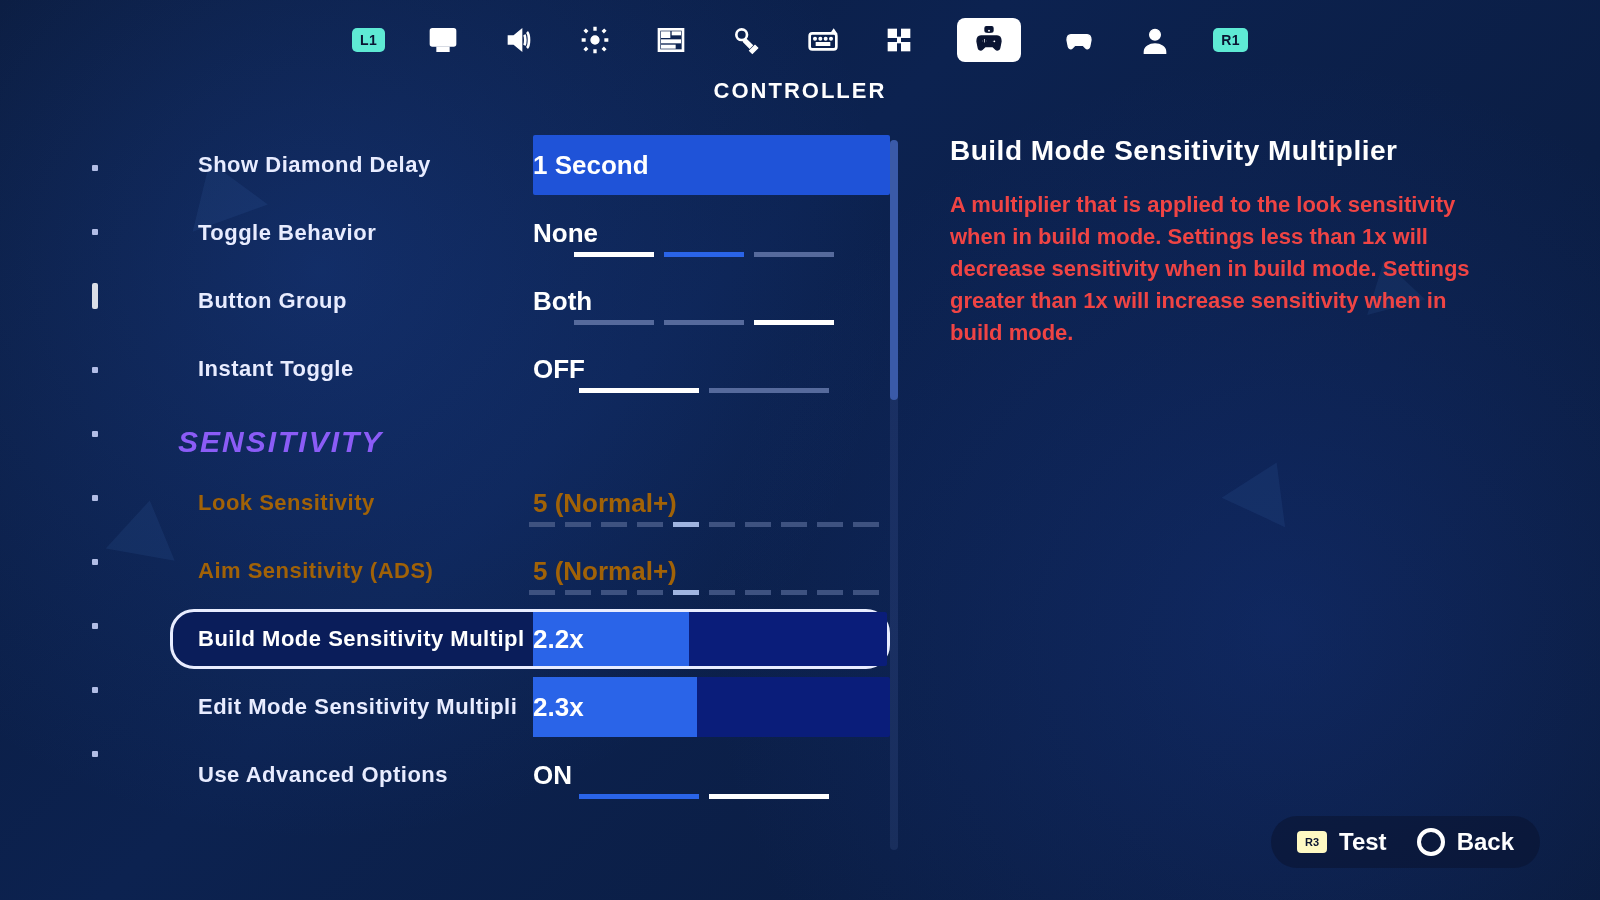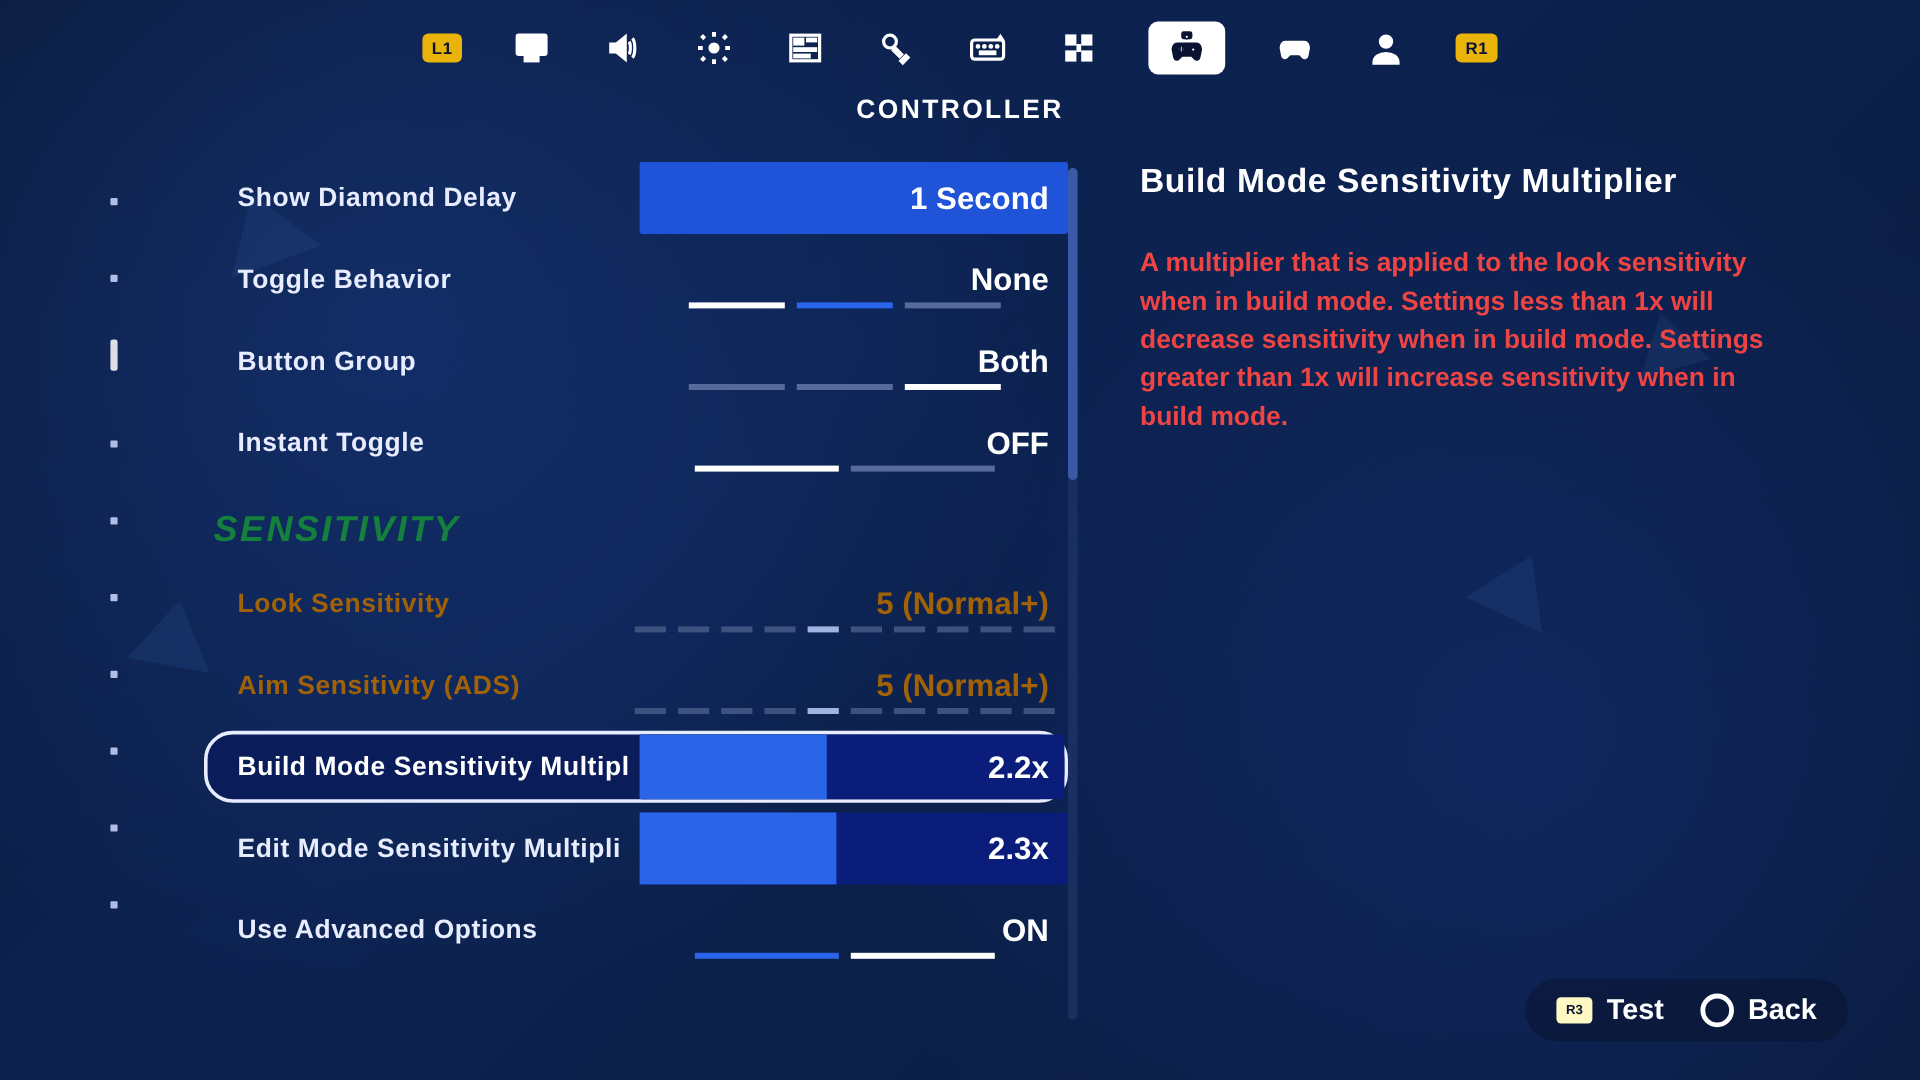--- a/index.html
+++ b/index.html
@@ -14,67 +14,67 @@
   }
   
   .bg-tri { position:absolute; opacity:0.08; border-style:solid; border-color:transparent; }
   .bg-tri.t1 { top:160px; left:180px; border-width:0 40px 60px 40px; border-bottom-color:#6aa0ff; transform:rotate(-20deg);}
   .bg-tri.t2 { top:500px; left:110px; border-width:0 35px 55px 35px; border-bottom-color:#6aa0ff; transform:rotate(10deg);}
   .bg-tri.t3 { top:460px; left:1230px; border-width:0 35px 55px 35px; border-bottom-color:#6aa0ff; transform:rotate(25deg);}
   .bg-tri.t4 { top:260px; left:1360px; border-width:0 30px 48px 30px; border-bottom-color:#6aa0ff; transform:rotate(-15deg);}
 
   
   .topnav { position:absolute; top:18px; left:0; right:0; display:flex; justify-content:center; gap:40px; align-items:center; }
-  .bumper { font-size:14px; font-weight:900; background:#eab308; color:#0a1432; padding:4px 8px; border-radius:5px; letter-spacing:0.5px;}
+  .bumper { font-size:14px; font-weight:900; background:#5eead4; color:#0a1432; padding:4px 8px; border-radius:5px; letter-spacing:0.5px;}
   .nav-icon { width:36px; height:36px; display:flex; align-items:center; justify-content:center; color:#fff; }
   .nav-icon svg { width:32px; height:32px; fill:#fff; stroke:#fff; }
   .nav-icon.active-pill { background:#fff; border-radius:8px; padding:6px 14px; width:64px; height:44px; }
   .nav-icon.active-pill svg { fill:#0a1432; stroke:#0a1432; }
   .tab-label { position:absolute; top:78px; left:0; right:0; text-align:center; font-weight:900; letter-spacing:2px; font-size:22px; color:#fff;}
 
   
   .section-rail { position:absolute; left:92px; top:165px; display:flex; flex-direction:column; gap:58px; }
   .rail-dot { width:6px; height:6px; background:#cfd8ff; border-radius:1px; opacity:0.85;}
   .rail-dot.active { width:6px; height:26px; border-radius:2px; background:#fff; margin-top:-10px;}
 
   
   .settings { position:absolute; left:170px; top:135px; width:720px; }
   .row { display:flex; align-items:center; height:60px; padding:0 16px 0 28px; position:relative; margin-bottom:8px; border-radius:24px; }
   .row .label { flex:0 0 335px; font-size:22px; font-weight:800; color:#e8ecff; letter-spacing:0.5px; white-space:nowrap; overflow:hidden; }
   .row.dim .label, .row.dim .value-text { color:#a16207; }
-  .value { flex:1; position:relative; display:flex; flex-direction:column; align-items:flex-end; justify-content:center; height:100%; }
+  .value { flex:1; position:relative; display:flex; flex-direction:column; align-items:flex-start; justify-content:center; height:100%; }
   .value-text { font-size:26px; font-weight:800; color:#fff; z-index:2; }
   .segs, .dashes, .twoseg { position:absolute; bottom:6px; left:50%; transform:translateX(-50%); display:flex; gap:10px; }
   .segs span, .twoseg span { width:80px; height:5px; background:#566a9c; }
   .segs span.on { background:#2a64e8; }
   .segs span.onw { background:#fff; }
   .twoseg span { width:120px; }
   .twoseg span.on { background:#fff; }
   .twoseg span.onb { background:#2a64e8; }
   .dashes span { width:26px; height:5px; background:#3e5280; }
   .dashes span.on { background:#9fb4e0; }
 
   
   .fillbar { position:absolute; left:363px; top:0; bottom:0; border-radius:2px; }
   .fillbar.full { right:0; background:#1f53d8; }
   .row.selected { border:3px solid #e8ecff; background:#0a1d5a; padding:0 13px 0 25px;}
   .row.selected .fillbar { left:360px; }
   .row.selected .label { color:#fff; }
   .row.partial .fillbar { right:0; background:#0a1d7a; }
   .row.partial .fillbar-inner { position:absolute; left:0; top:0; bottom:0; background:#2a64e8; }
 
-  .section-header { font-size:30px; font-weight:900; font-style:italic; letter-spacing:2px; color:#15803d; padding:18px 0 14px 8px; }
+  .section-header { font-size:30px; font-weight:900; font-style:italic; letter-spacing:2px; color:#8b5cf6; padding:18px 0 14px 8px; }
 
   
   .scrollbar { position:absolute; left:890px; top:140px; width:8px; height:710px; background:rgba(120,150,220,0.12); border-radius:4px;}
   .scrollbar .thumb { position:absolute; left:0; width:8px; background:#3a5aa8; border-radius:4px; }
 
   
   .desc { position:absolute; left:950px; top:135px; width:550px; }
-  .desc h2 { font-size:28px; font-weight:900; margin-bottom:36px; letter-spacing:0.5px;}
+  .desc h2 { font-size:28px; font-weight:900; margin-bottom:22px; letter-spacing:0.5px;}
   .desc p { font-size:22px; font-weight:700; line-height:1.45; color:#ef4444; }
 
   
   .footer { position:absolute; right:60px; bottom:32px; display:flex; gap:30px; align-items:center; background:rgba(10,20,50,0.6); padding:12px 26px; border-radius:40px;}
   .f-item { display:flex; align-items:center; gap:12px; font-size:24px; font-weight:900; color:#fff;}
   .f-icon { display:inline-flex; align-items:center; justify-content:center; }
   .f-icon.box { width:26px; height:26px; border:3px solid #fff; border-radius:5px; font-size:12px; font-weight:900;}
   .f-icon.circ { width:28px; height:28px; border:4px solid #fff; border-radius:50%; }
   .f-icon.key { width:30px; height:22px; background:#fef9c3; color:#0a1432; border-radius:4px; font-size:11px; font-weight:900;}
 </style>

